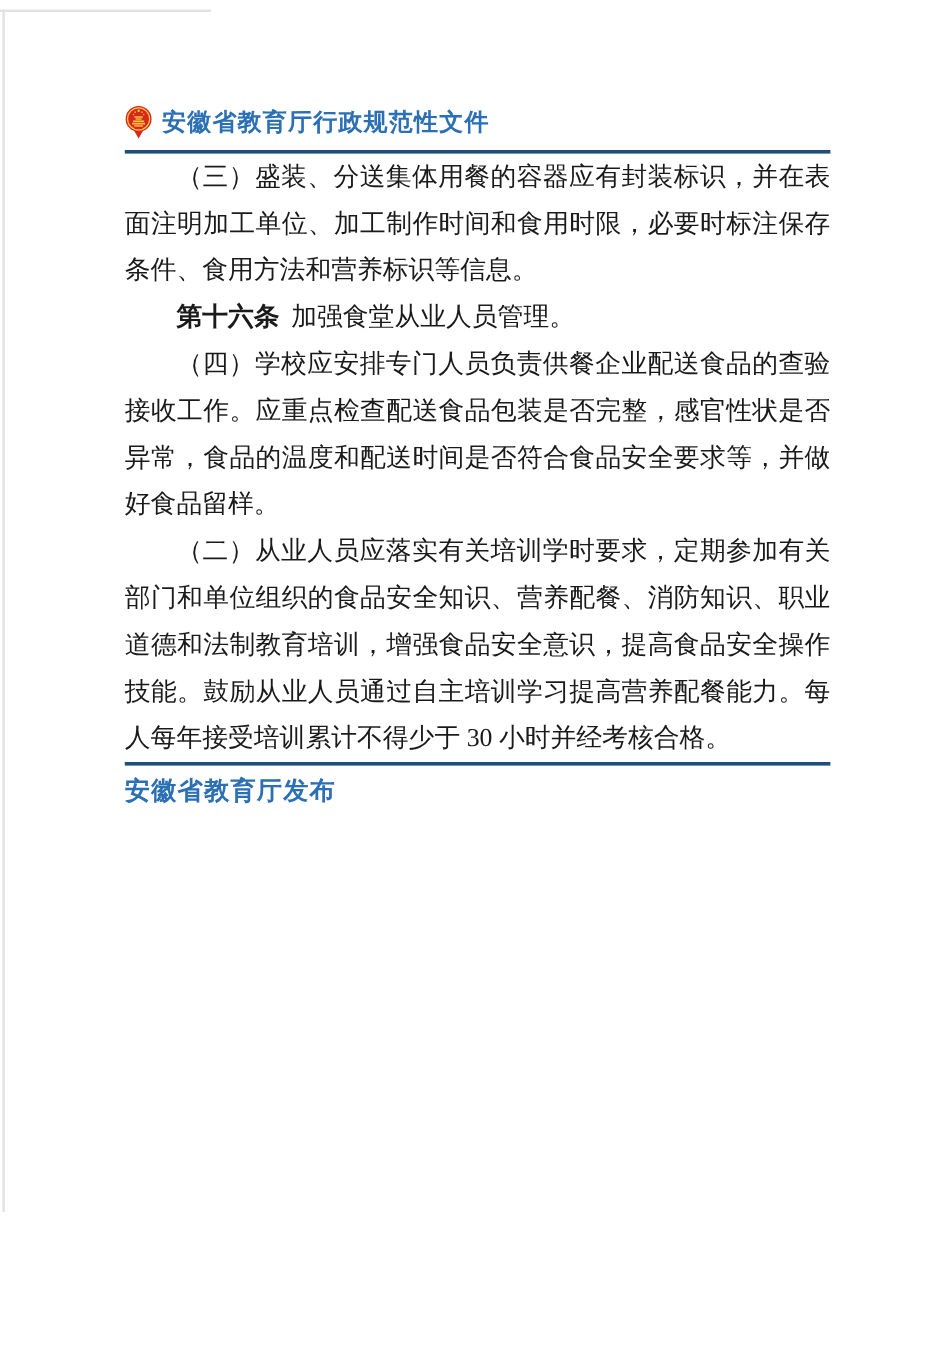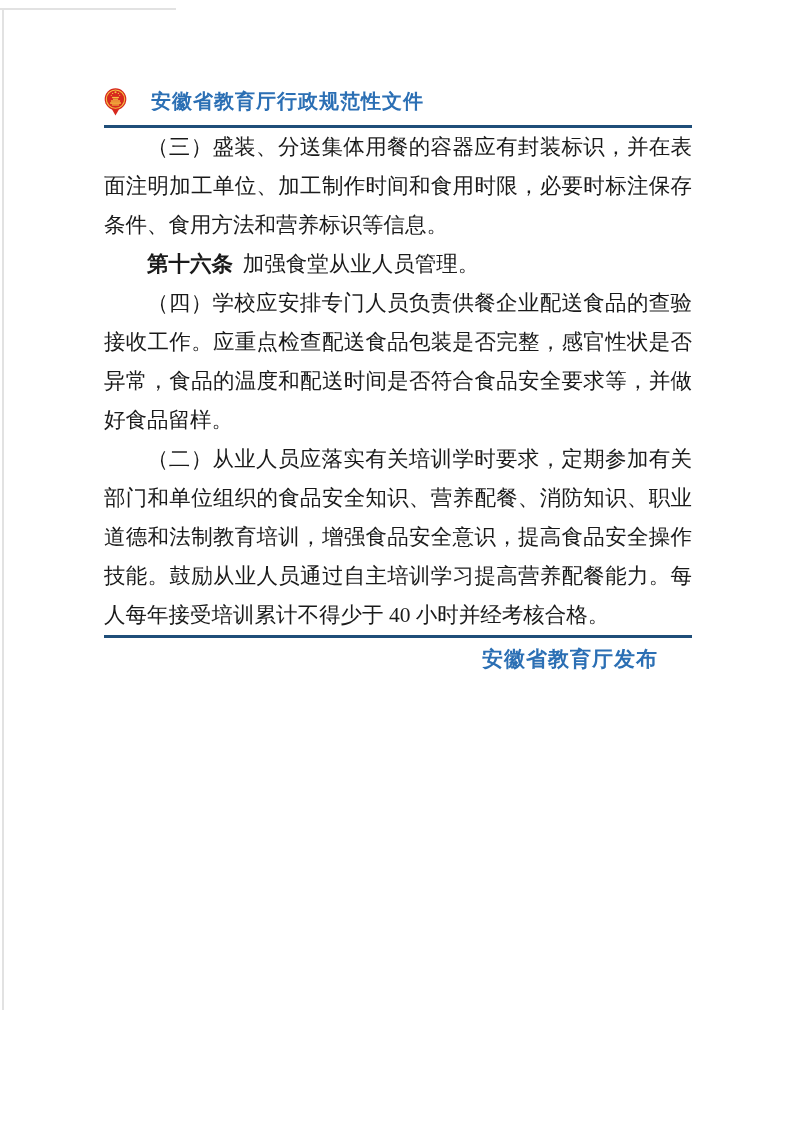--- a/index.html
+++ b/index.html
@@ -29,21 +29,21 @@
     padding-top: 86px;
   }
   .doc-header {
     display: flex;
     align-items: center;
     gap: 8px;
     height: 30px;
   }
   .doc-header .emblem { width: 23px; height: 29px; display: inline-block; flex: 0 0 auto; }
   .doc-header h1 {
-    margin: 16px;
+    margin: 0;
     font-family: "Liberation Sans", "DejaVu Sans", sans-serif;
     font-size: 20px;
     font-weight: bold;
     color: #2B6FB4;
     letter-spacing: 1px;
     white-space: nowrap;
   }
   .rule {
     height: 3px;
     background: #1F4E79;
@@ -60,21 +60,21 @@
     text-indent: 2em;
     word-break: break-all;
   }
   main.doc-body p .clause-no {
     font-weight: bold;
     margin-right: 0.45em;
   }
   .footer-rule { margin-top: 0; }
   .footer-text {
     margin-top: 7px;
-    text-align: right;
+    text-align: left;
     font-family: "Liberation Sans", "DejaVu Sans", sans-serif;
     font-size: 21px;
     font-weight: bold;
     color: #2B6FB4;
     padding-right: 34px;
     letter-spacing: 1px;
   }
 </style>
 </head>
 <body>
@@ -105,20 +105,20 @@
       </span>
       <h1>安徽省教育厅行政规范性文件</h1>
     </header>
 
     <div class="rule"></div>
 
     <main class="doc-body">
       <p><span>（三）盛装、分送集体用餐的容器应有封装标识，并在表面注明加工单位、加工制作时间和食用时限，必要时标注保存条件、食用方法和营养标识等信息。</span></p>
       <p><span class="clause-no">第十六条</span><span>加强食堂从业人员管理。</span></p>
       <p><span>（四）学校应安排专门人员负责供餐企业配送食品的查验接收工作。应重点检查配送食品包装是否完整，感官性状是否异常，食品的温度和配送时间是否符合食品安全要求等，并做好食品留样。</span></p>
-      <p><span>（二）从业人员应落实有关培训学时要求，定期参加有关部门和单位组织的食品安全知识、营养配餐、消防知识、职业道德和法制教育培训，增强食品安全意识，提高食品安全操作技能。鼓励从业人员通过自主培训学习提高营养配餐能力。每人每年接受培训累计不得少于 40 小时并经考核合格。</span></p>
+      <p><span>（二）从业人员应落实有关培训学时要求，定期参加有关部门和单位组织的食品安全知识、营养配餐、消防知识、职业道德和法制教育培训，增强食品安全意识，提高食品安全操作技能。鼓励从业人员通过自主培训学习提高营养配餐能力。每人每年接受培训累计不得少于 30 小时并经考核合格。</span></p>
     </main>
 
     <div class="rule footer-rule"></div>
     <div class="footer-text">安徽省教育厅发布</div>
 
   </div>
 </div>
 
 </body></html>

